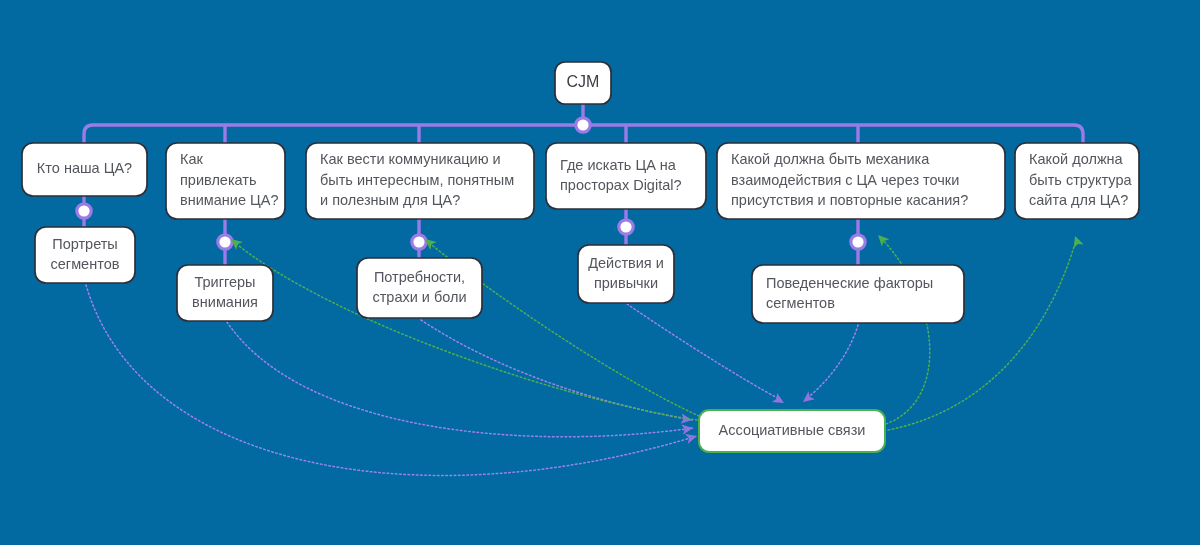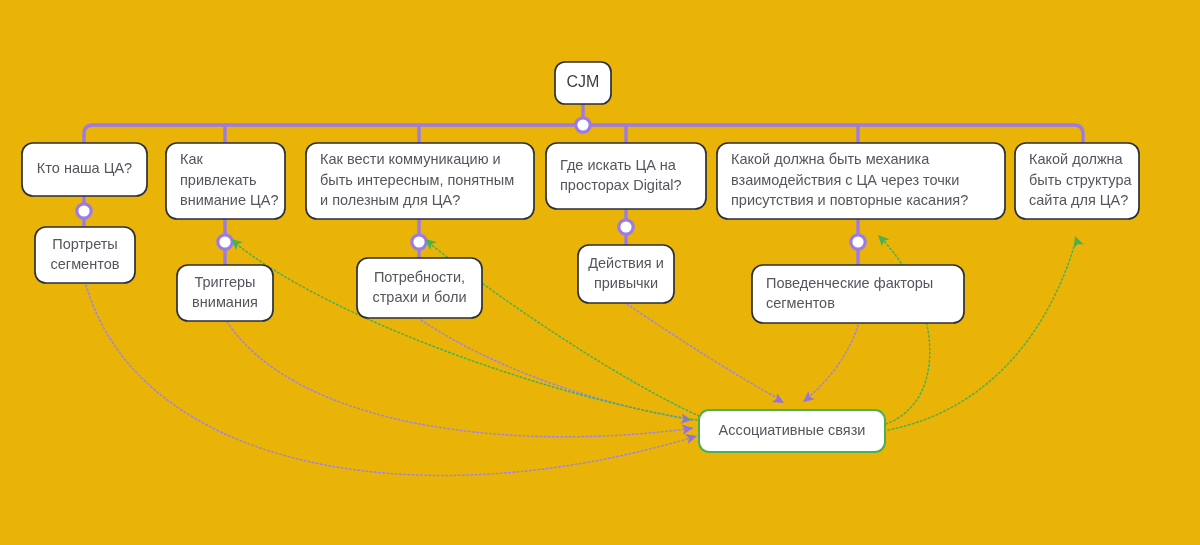--- a/index.html
+++ b/index.html
@@ -10,21 +10,21 @@
   body {
     width: 1200px;
     height: 545px;
     font-family: "Liberation Sans", sans-serif;
     overflow: hidden;
   }
   #diagram-root {
     position: relative;
     width: 1200px;
     height: 545px;
-    background: #eab308;
+    background: #0369a1;
   }
   svg#mindmap {
     display: block;
     width: 1200px;
     height: 545px;
   }
   .node-box {
     fill: #ffffff;
     stroke: #2b2f38;
     stroke-width: 1.7;

